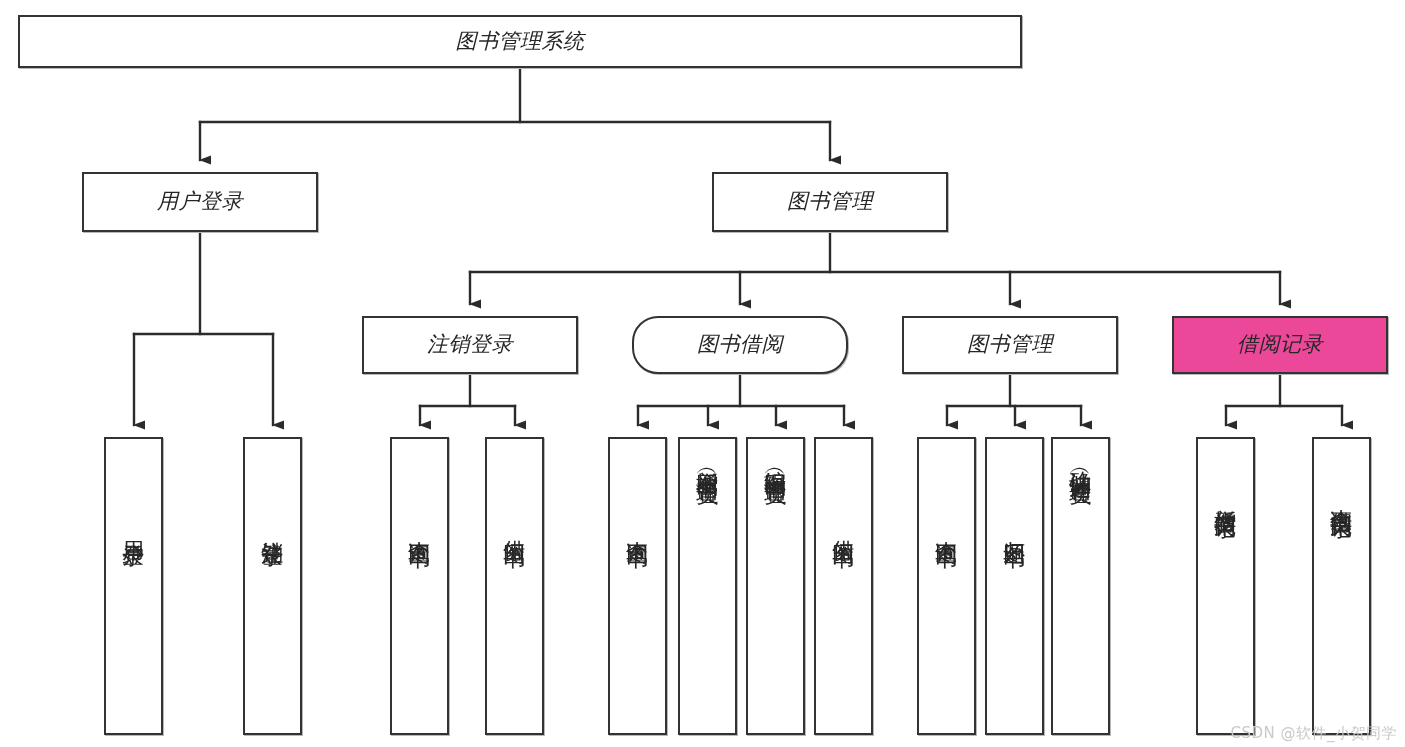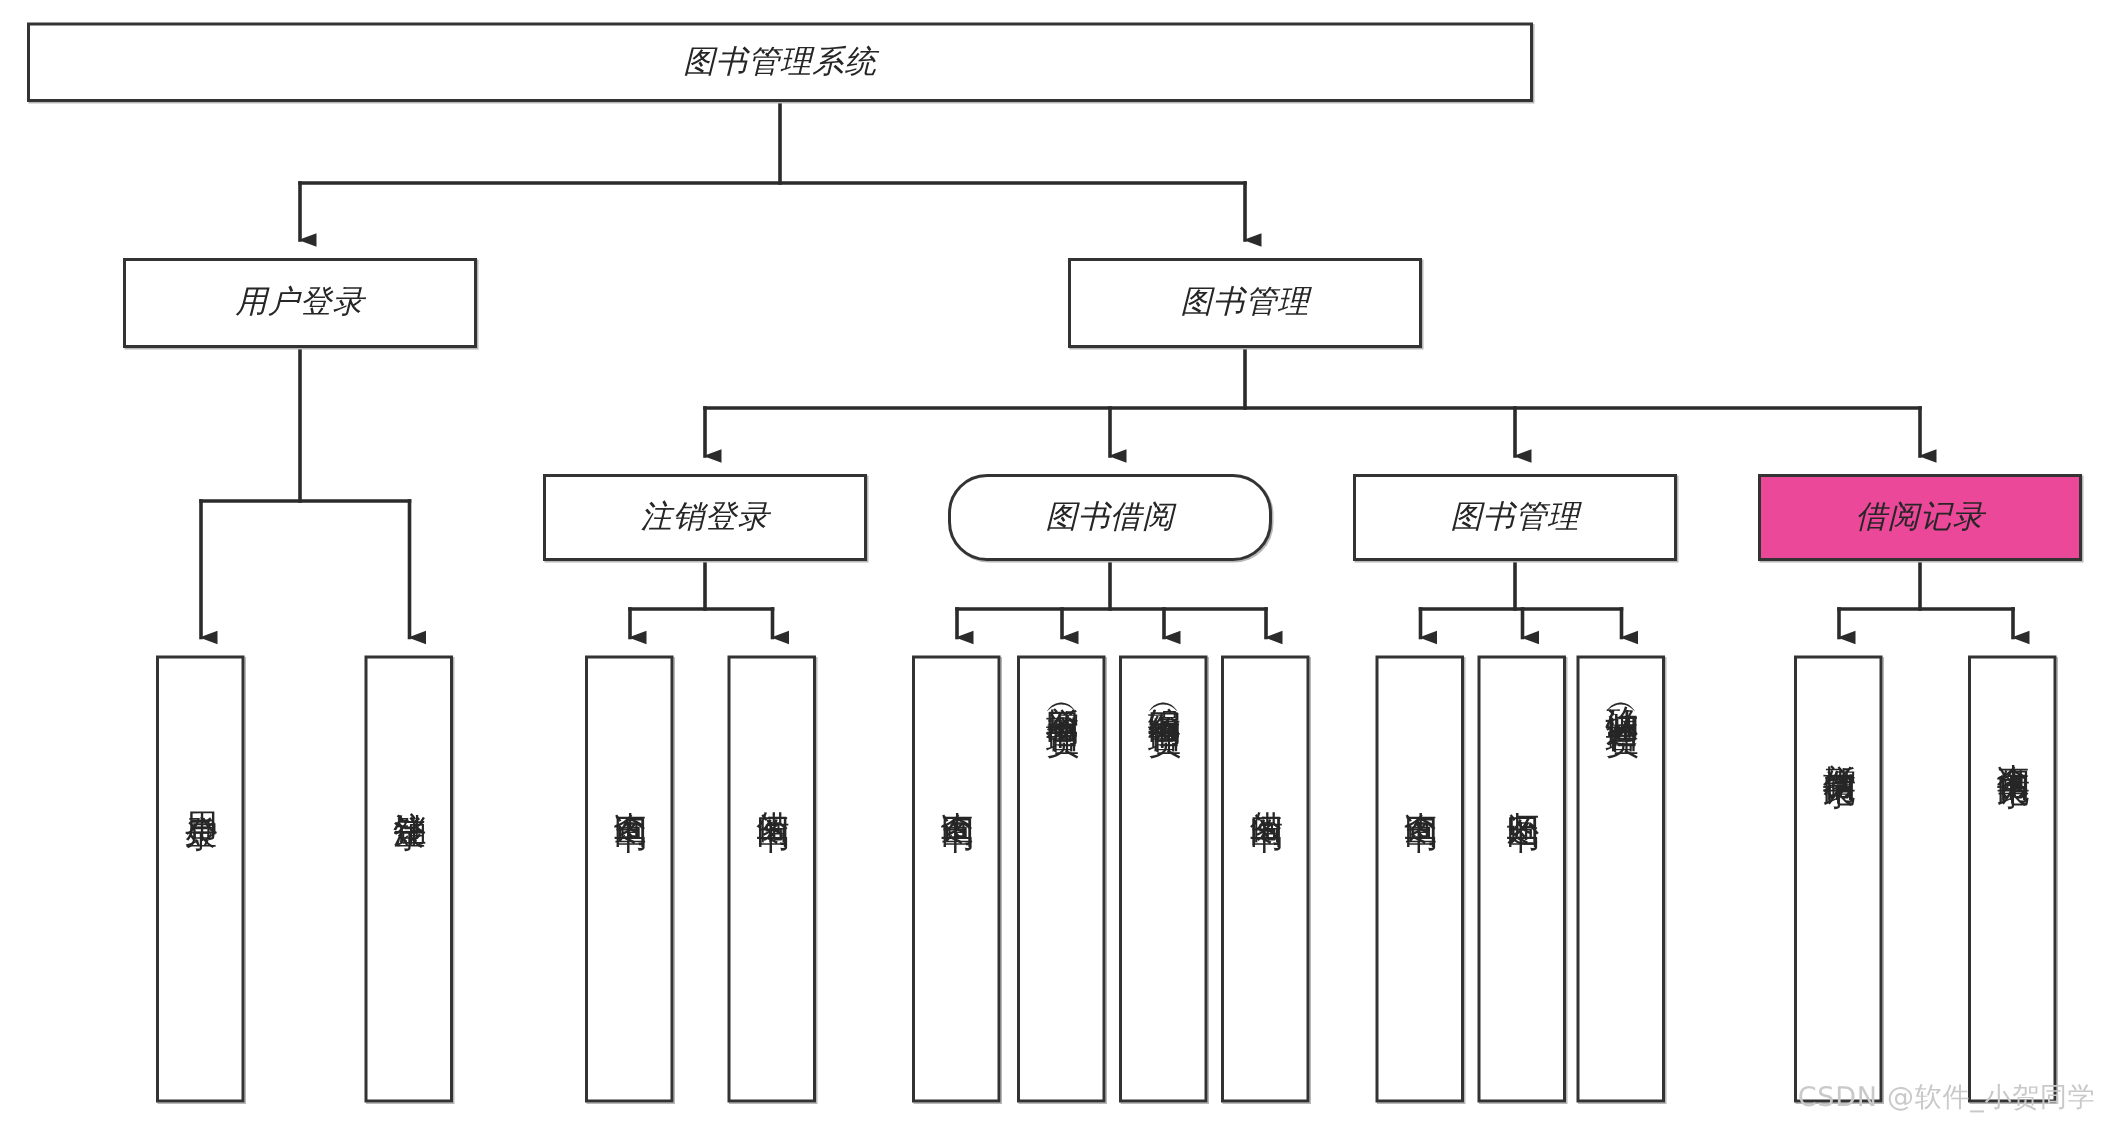--- a/index.html
+++ b/index.html
@@ -67,21 +67,21 @@
   .node.vertical.midlow .node-label {
     padding-top: 46px;
   }
   .node.vertical.high .node-label {
     padding-top: 8px;
   }
   #watermark {
     position: absolute;
     right: 8px;
     bottom: 4px;
-    font-size: 18px;
+    font-size: 15px;
     color: #c9c9c9;
     letter-spacing: 0.5px;
     z-index: 5;
     white-space: nowrap;
   }
 </style>
 </head>
 <body>
 
 <div id="canvas">

